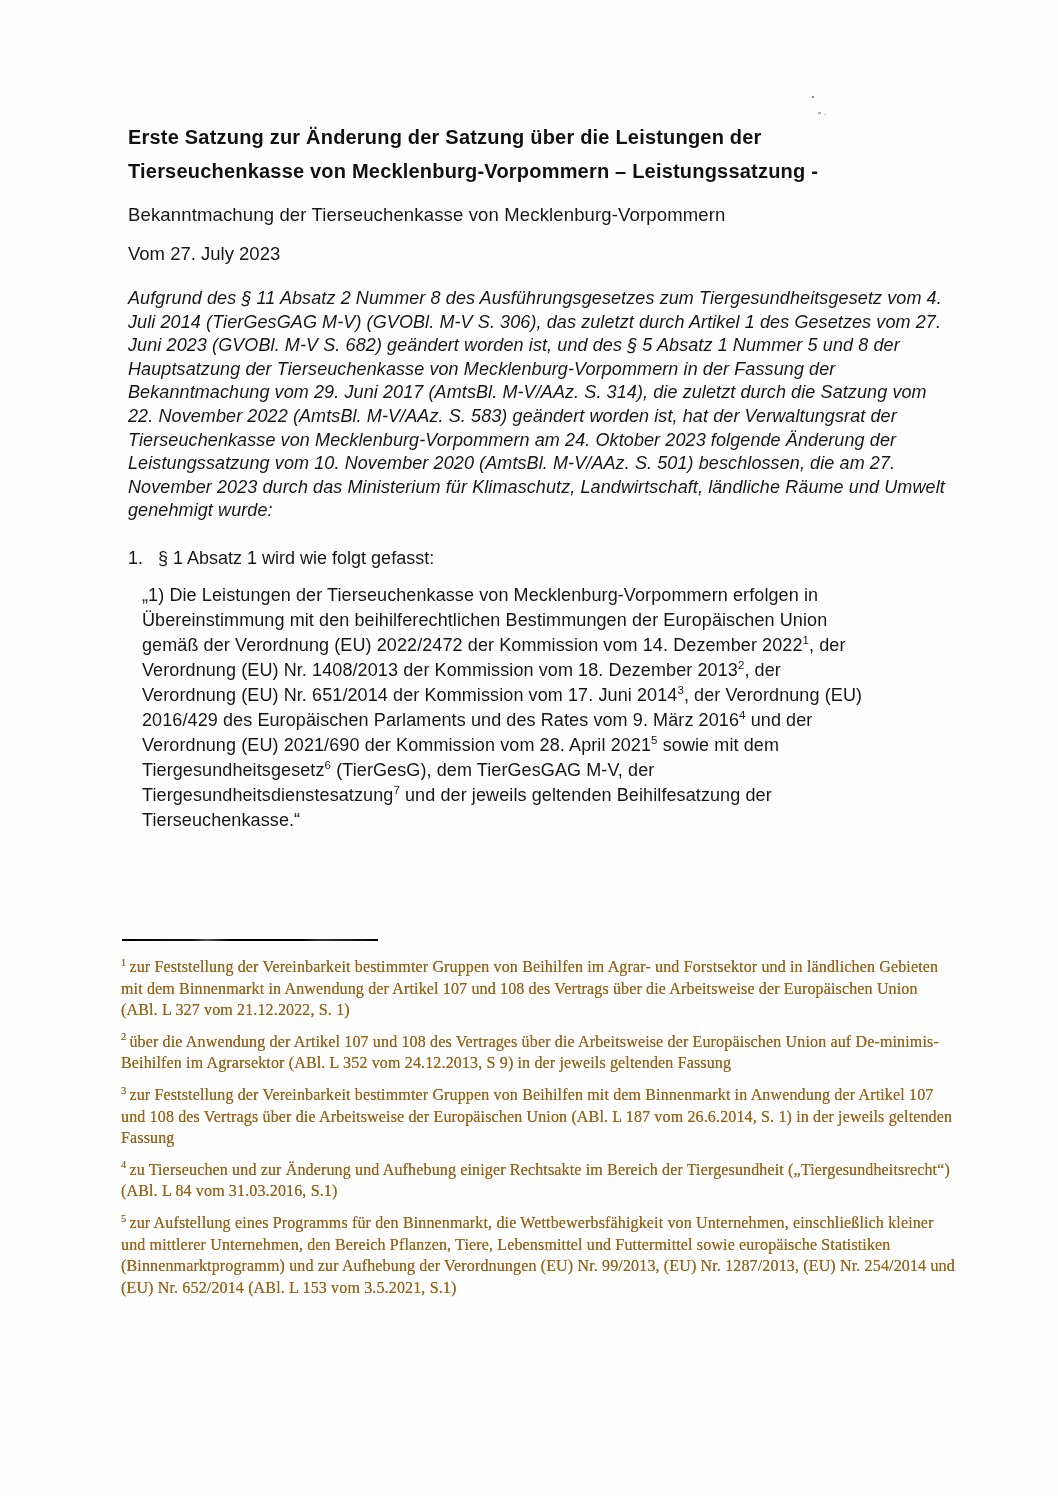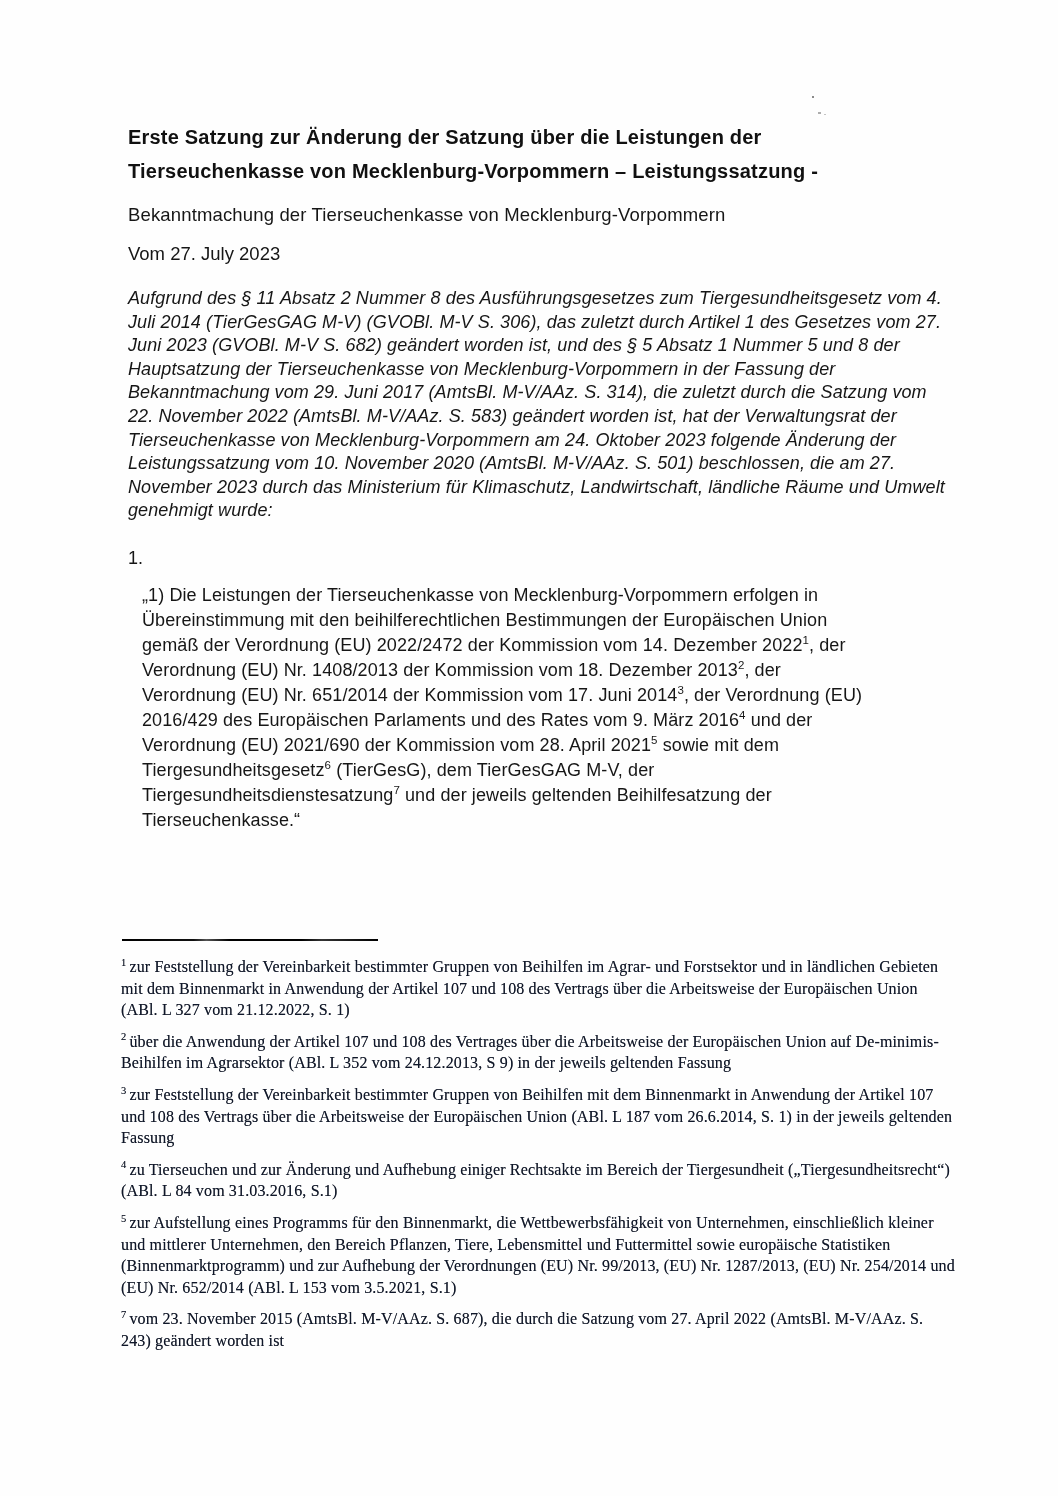--- a/index.html
+++ b/index.html
@@ -80,21 +80,21 @@
   }
   .footnotes {
     position: absolute;
     left: 121px;
     top: 956px;
     width: 836px;
     font-family: "Liberation Serif", serif;
     font-size: 16px;
     line-height: 21.6px;
     letter-spacing: 0.15px;
-    color: #0f172a;
+    color: #a16207;
     text-shadow: 0 0 0.4px rgba(20,20,20,0.55);
   }
   .footnote {
     margin: 0 0 10px 0;
   }
   .footnote sup {
     font-size: 10.5px;
     margin-right: 3px;
   }
   .speckle {
@@ -119,30 +119,30 @@
     <div class="doc-title">Erste Satzung zur Änderung der Satzung über die Leistungen der Tierseuchenkasse von Mecklenburg-Vorpommern – Leistungssatzung -</div>
 
     <div class="doc-subtitle">Bekanntmachung der Tierseuchenkasse von Mecklenburg-Vorpommern</div>
 
     <div class="doc-date">Vom 27. July 2023</div>
 
     <div class="intro">Aufgrund des § 11 Absatz 2 Nummer 8 des Ausführungsgesetzes zum Tiergesundheitsgesetz vom 4. Juli 2014 (TierGesGAG M-V) (GVOBl. M-V S. 306), das zuletzt durch Artikel 1 des Gesetzes vom 27. Juni 2023 (GVOBl. M-V S. 682) geändert worden ist, und des § 5 Absatz 1 Nummer 5 und 8 der Hauptsatzung der Tierseuchenkasse von Mecklenburg-Vorpommern in der Fassung der Bekanntmachung vom 29. Juni 2017 (AmtsBl. M-V/AAz. S. 314), die zuletzt durch die Satzung vom 22. November 2022 (AmtsBl. M-V/AAz. S. 583) geändert worden ist, hat der Verwaltungsrat der Tierseuchenkasse von Mecklenburg-Vorpommern am 24. Oktober 2023 folgende Änderung der Leistungssatzung vom 10. November 2020 (AmtsBl. M-V/AAz. S. 501) beschlossen, die am 27. November 2023 durch das Ministerium für Klimaschutz, Landwirtschaft, ländliche Räume und Umwelt genehmigt wurde:</div>
 
     <div class="amendment">
       <span class="marker">1.</span>
+      <span class="heading">§ 1 Absatz 1 wird wie folgt gefasst:</span>
     </div>
 
     <div class="quote">„1) Die Leistungen der Tierseuchenkasse von Mecklenburg-Vorpommern erfolgen in Übereinstimmung mit den beihilferechtlichen Bestimmungen der Europäischen Union gemäß der Verordnung (EU) 2022/2472 der Kommission vom 14. Dezember 2022<sup>1</sup>, der Verordnung (EU) Nr. 1408/2013 der Kommission vom 18. Dezember 2013<sup>2</sup>, der Verordnung (EU) Nr. 651/2014 der Kommission vom 17. Juni 2014<sup>3</sup>, der Verordnung (EU) 2016/429 des Europäischen Parlaments und des Rates vom 9. März 2016<sup>4</sup> und der Verordnung (EU) 2021/690 der Kommission vom 28. April 2021<sup>5</sup> sowie mit dem Tiergesundheitsgesetz<sup>6</sup> (TierGesG), dem TierGesGAG M-V, der Tiergesundheitsdienstesatzung<sup>7</sup> und der jeweils geltenden Beihilfesatzung der Tierseuchenkasse.“</div>
 
   </div>
 
   <div class="fn-rule"></div>
 
   <div class="footnotes">
     <p class="footnote"><sup>1</sup><span>zur Feststellung der Vereinbarkeit bestimmter Gruppen von Beihilfen im Agrar- und Forstsektor und in ländlichen Gebieten mit dem Binnenmarkt in Anwendung der Artikel 107 und 108 des Vertrags über die Arbeitsweise der Europäischen Union (ABl. L 327 vom 21.12.2022, S. 1)</span></p>
     <p class="footnote"><sup>2</sup><span>über die Anwendung der Artikel 107 und 108 des Vertrages über die Arbeitsweise der Europäischen Union auf De-minimis-Beihilfen im Agrarsektor (ABl. L 352 vom 24.12.2013, S 9) in der jeweils geltenden Fassung</span></p>
     <p class="footnote"><sup>3</sup><span>zur Feststellung der Vereinbarkeit bestimmter Gruppen von Beihilfen mit dem Binnenmarkt in Anwendung der Artikel 107 und 108 des Vertrags über die Arbeitsweise der Europäischen Union (ABl. L 187 vom 26.6.2014, S. 1) in der jeweils geltenden Fassung</span></p>
     <p class="footnote"><sup>4</sup><span>zu Tierseuchen und zur Änderung und Aufhebung einiger Rechtsakte im Bereich der Tiergesundheit („Tiergesundheitsrecht“) (ABl. L 84 vom 31.03.2016, S.1)</span></p>
     <p class="footnote"><sup>5</sup><span>zur Aufstellung eines Programms für den Binnenmarkt, die Wettbewerbsfähigkeit von Unternehmen, einschließlich kleiner und mittlerer Unternehmen, den Bereich Pflanzen, Tiere, Lebensmittel und Futtermittel sowie europäische Statistiken (Binnenmarktprogramm) und zur Aufhebung der Verordnungen (EU) Nr. 99/2013, (EU) Nr. 1287/2013, (EU) Nr. 254/2014 und (EU) Nr. 652/2014 (ABl. L 153 vom 3.5.2021, S.1)</span></p>
-    <p class="footnote"><sup>7</sup><span>vom 23. November 2015 (AmtsBl. M-V/AAz. S. 687), die durch die Satzung vom 27. April 2022 (AmtsBl. M-V/AAz. S. 243) geändert worden ist</span></p>
   </div>
 
 </div>
 
 </body></html>

